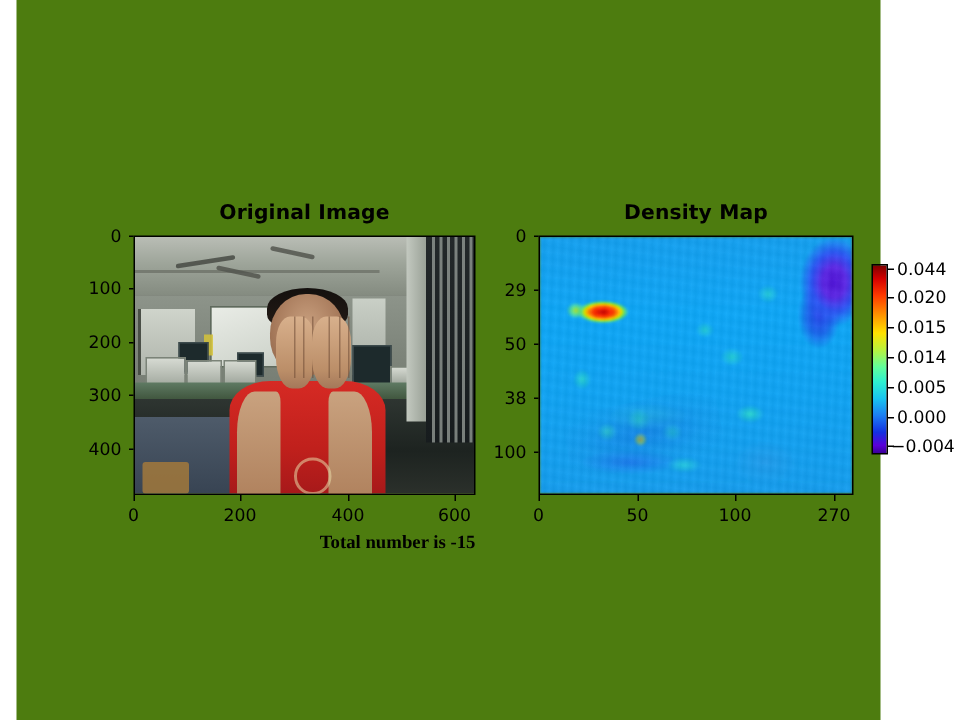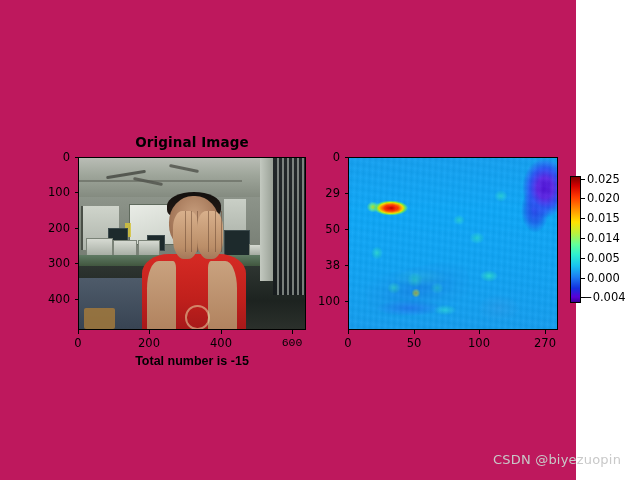--- a/index.html
+++ b/index.html
@@ -10,47 +10,47 @@
   body {
     width: 640px;
     height: 480px;
     position: relative;
     overflow: hidden;
     font-family: "DejaVu Sans", sans-serif;
   }
 
   .figure {
     position: absolute;
-    left: 0; top: 0;
+    left: 11px; top: 0;
     width: 576px; height: 480px;
-    background: #be185d;
+    background: #4d7c0f;
   }
 
   
   .axtitle {
     position: absolute;
     font-family: "DejaVu Sans", sans-serif;
     font-size: 13.5px;
     font-weight: bold;
     color: #000000;
     text-align: center;
     white-space: nowrap;
     letter-spacing: 0.1px;
   }
   #title-left  { left: 78px;  top: 134px; width: 228px; }
   #title-right { left: 348px; top: 134px; width: 210px; }
 
   
   .axlabel {
     position: absolute;
-    font-family: Liberation Sans, sans-serif;
+    font-family: Liberation Serif, serif;
     font-size: 12.5px;
     font-weight: bold;
     color: #000000;
-    text-align: center;
+    text-align: right;
     white-space: nowrap;
   }
   #xlabel-left  { left: 78px;  top: 354px; width: 228px; }
   #xlabel-right { left: 334px; top: 354px; width: 238px; }
 
   
   .axes {
     position: absolute;
     box-sizing: border-box;
     border: 1px solid #000000;
@@ -368,24 +368,25 @@
   <div class="ticklabel y" style="left:38px; top:298.6px; width:32px;">400</div>
 
   <div class="tick-x" style="left:78px;  top:330px;"></div>
   <div class="tick-x" style="left:149px; top:330px;"></div>
   <div class="tick-x" style="left:221px; top:330px;"></div>
   <div class="tick-x" style="left:292px; top:330px;"></div>
 
   <div class="ticklabel x" style="left:78px;  top:336px;">0</div>
   <div class="ticklabel x" style="left:149px; top:336px;">200</div>
   <div class="ticklabel x" style="left:221px; top:336px;">400</div>
-  <div class="ticklabel x" style="left:292px; top:336px;font-family:Liberation Mono, monospace;">600</div>
+  <div class="ticklabel x" style="left:292px; top:336px;">600</div>
 
   <div class="axlabel" id="xlabel-left">Total number is -15</div>
 
+  <div class="axtitle" id="title-right">Density Map</div>
 
   <div class="axes" id="axes-right">
     <div class="dmap"></div>
     <div class="dmap-swirl"></div>
     <div class="dmap-noise"></div>
   </div>
 
   <div class="tick-y" style="left:344.5px; top:157px;"></div>
   <div class="tick-y" style="left:344.5px; top:193px;"></div>
   <div class="tick-y" style="left:344.5px; top:229px;"></div>
@@ -412,23 +413,22 @@
   <div id="colorbar-axes"></div>
 
   <div class="cb-tick" style="left:581px; top:178.5px;"></div>
   <div class="cb-tick" style="left:581px; top:198.3px;"></div>
   <div class="cb-tick" style="left:581px; top:218.1px;"></div>
   <div class="cb-tick" style="left:581px; top:237.9px;"></div>
   <div class="cb-tick" style="left:581px; top:257.7px;"></div>
   <div class="cb-tick" style="left:581px; top:277.5px;"></div>
   <div class="cb-tick" style="left:581px; top:297.3px;"></div>
 
-  <div class="cb-label" style="left:587px; top:178.5px;">0.025</div>
+  <div class="cb-label" style="left:587px; top:178.5px;">0.044</div>
   <div class="cb-label" style="left:587px; top:198.3px;">0.020</div>
   <div class="cb-label" style="left:587px; top:218.1px;">0.015</div>
   <div class="cb-label" style="left:587px; top:237.9px;">0.014</div>
   <div class="cb-label" style="left:587px; top:257.7px;">0.005</div>
   <div class="cb-label" style="left:587px; top:277.5px;">0.000</div>
   <div class="cb-label" style="left:583px; top:297.3px;">−0.004</div>
 
-  <div id="watermark">CSDN @biyezuopin</div>
 
 </div>
 
 </body></html>

